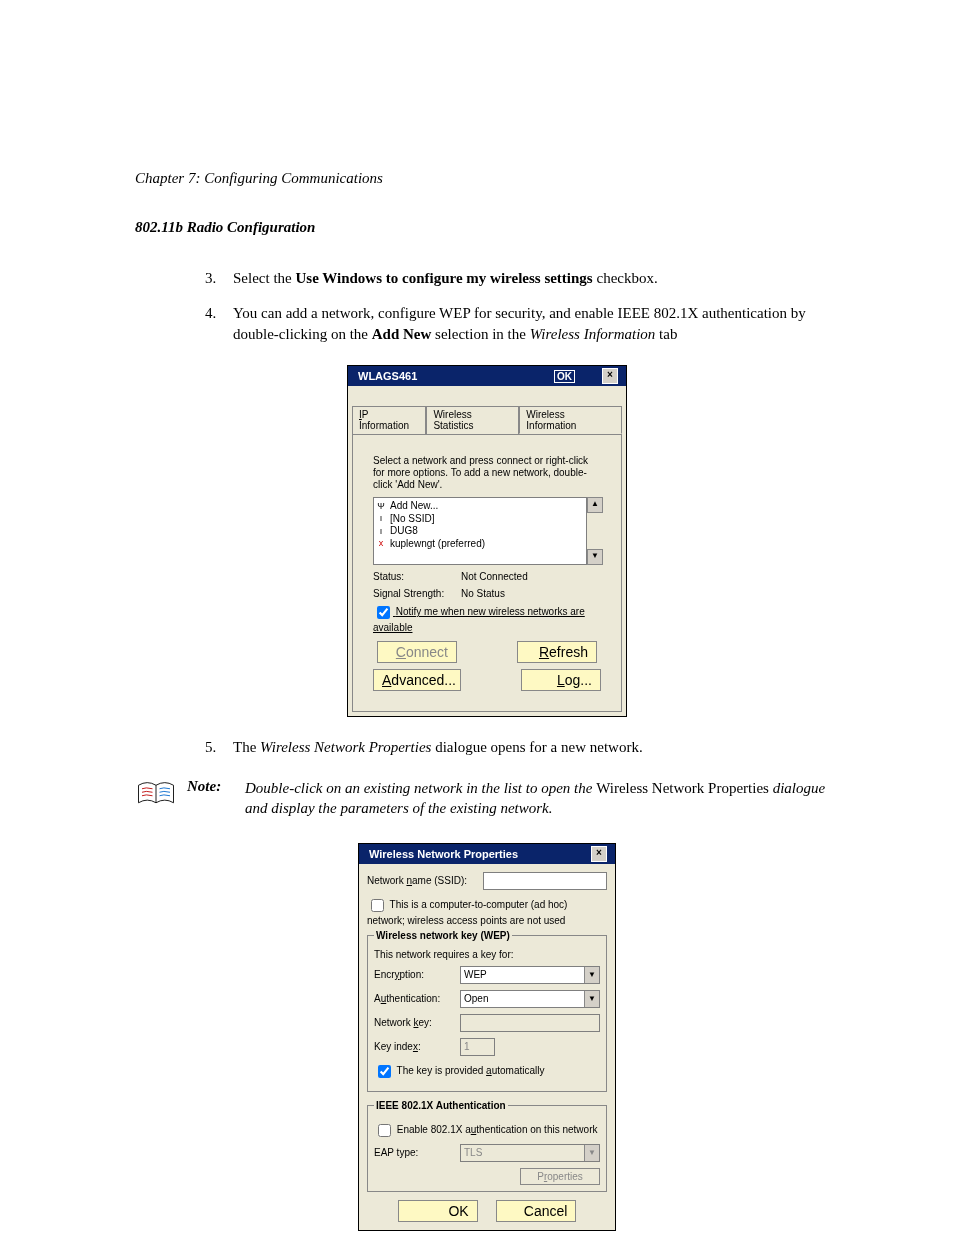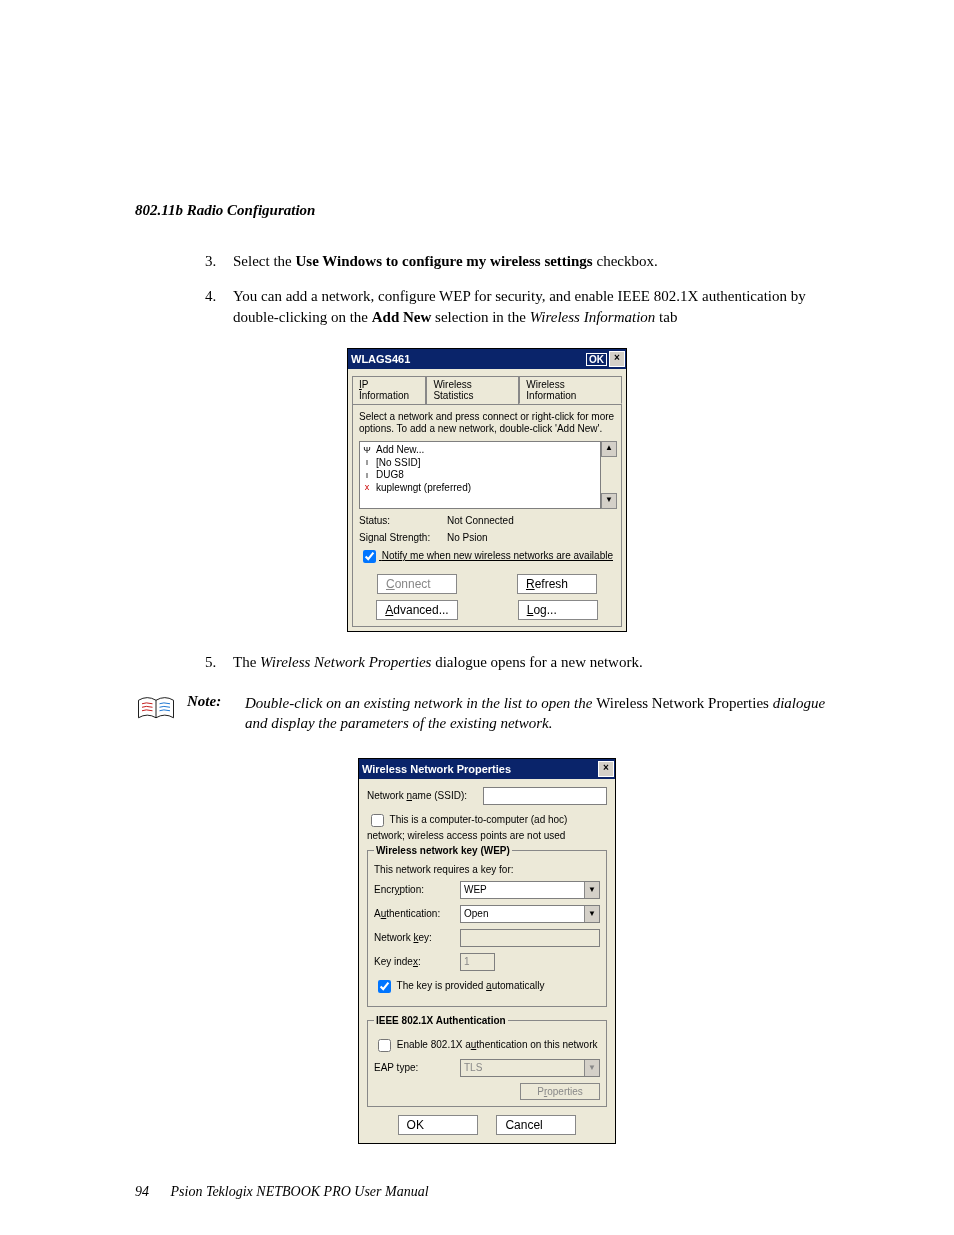--- a/index.html
+++ b/index.html
@@ -92,22 +92,23 @@
     font-size: 10px;
   }
   .win1 { width: 278px; }
   .titlebar {
     background: #0a246a;
     color: #fff;
     font-weight: bold;
     font-size: 11px;
     display: flex;
     align-items: center;
-    padding: 1px 1px;
+    padding: 1px 8px;
     height: 18px;
+    gap: 25px;
   }
   .titlebar .t { flex: 1; padding-left: 2px; }
   .titlebar .okbtn {
     background: #0a246a;
     color: #fff;
     font-weight: bold;
     font-size: 10px;
     border: 1px solid #fff;
     padding: 0 2px;
     margin-right: 2px;
@@ -117,41 +118,41 @@
     color: #000;
     border: 1px solid #fff;
     width: 14px;
     height: 14px;
     font-size: 10px;
     line-height: 12px;
     text-align: center;
   }
   .tabs {
     display: flex;
-    padding: 7px 4px 0 4px;
+    padding: 20px 4px 0 4px;
     font-size: 10px;
   }
   .tab {
     border: 1px solid #888;
     border-bottom: none;
     padding: 2px 6px;
     background: #ece9d8;
     margin-right: 0px;
     position: relative;
   }
   .tab.active {
     background: #ece9d8;
     font-weight: normal;
     border-bottom: 1px solid #ece9d8;
     z-index: 2;
   }
   .tabbody {
     margin: 0 4px 4px 4px;
     border: 1px solid #888;
-    padding: 6px;
+    padding: 20px;
     background: #ece9d8;
   }
   .instr { line-height: 1.2; margin-bottom: 6px; }
   .listbox-row { display: flex; }
   .listbox {
     flex: 1;
     background: #fff;
     border: 1px solid #7f7f7f;
     height: 62px;
     padding: 2px;
@@ -174,25 +175,25 @@
     text-align: center;
   }
   .statline { margin-top: 6px; display: flex; }
   .statline .lab { width: 88px; }
   .chk { margin-top: 4px; text-decoration: underline; }
   .chk input { vertical-align: middle; }
   .btnrow { display: flex; justify-content: center; gap: 60px; margin-top: 8px; }
   .btnrow2 { display: flex; justify-content: center; gap: 60px; margin-top: 6px; }
   .wbtn {
     min-width: 62px;
-    background: #ffffff;
+    background: #fef9c3;
     border: 1px solid #888;
     padding: 2px 8px;
-    font-size: 12px;
-    text-align: left;
+    font-size: 14px;
+    text-align: right;
   }
   .wbtn.disabled { color: #888; }
   .u { text-decoration: underline; }
 
   
   .win2 { width: 256px; }
   .body2 { padding: 8px; }
   .row { display: flex; align-items: center; margin-bottom: 6px; gap: 6px; }
   .row .lab2 { width: 110px; }
   .inp {
@@ -237,20 +238,21 @@
   .okcancel .wbtn { display: inline-block; margin: 0 8px; }
 
   
   .note-icon svg { width: 42px; height: 28px; }
 </style>
 </head>
 <body>
 
 <div class="page">
 
+  <div class="chapter-line">Chapter 7:  Configuring Communications</div>
   <div class="section-line">802.11b Radio Configuration</div>
 
   <ol class="steps">
     <li>
       <span class="num">3.</span>
       <span class="body">
         <span>Select the </span><b>Use Windows to configure my wireless settings</b><span> checkbox.</span>
       </span>
     </li>
     <li>
@@ -298,21 +300,21 @@
             <div class="arr">▲</div>
             <div class="arr">▼</div>
           </div>
         </div>
         <div class="statline">
           <span class="lab">Status:</span>
           <span>Not Connected</span>
         </div>
         <div class="statline">
           <span class="lab">Signal Strength:</span>
-          <span>No Psion</span>
+          <span>No Status</span>
         </div>
         <div class="chk">
           <input type="checkbox" checked="" style="">
           <span>Notify me when new wireless networks are available</span>
         </div>
         <div class="btnrow">
           <span class="wbtn disabled"><span class="u">C</span>onnect</span>
           <span class="wbtn"><span class="u">R</span>efresh</span>
         </div>
         <div class="btnrow2">

